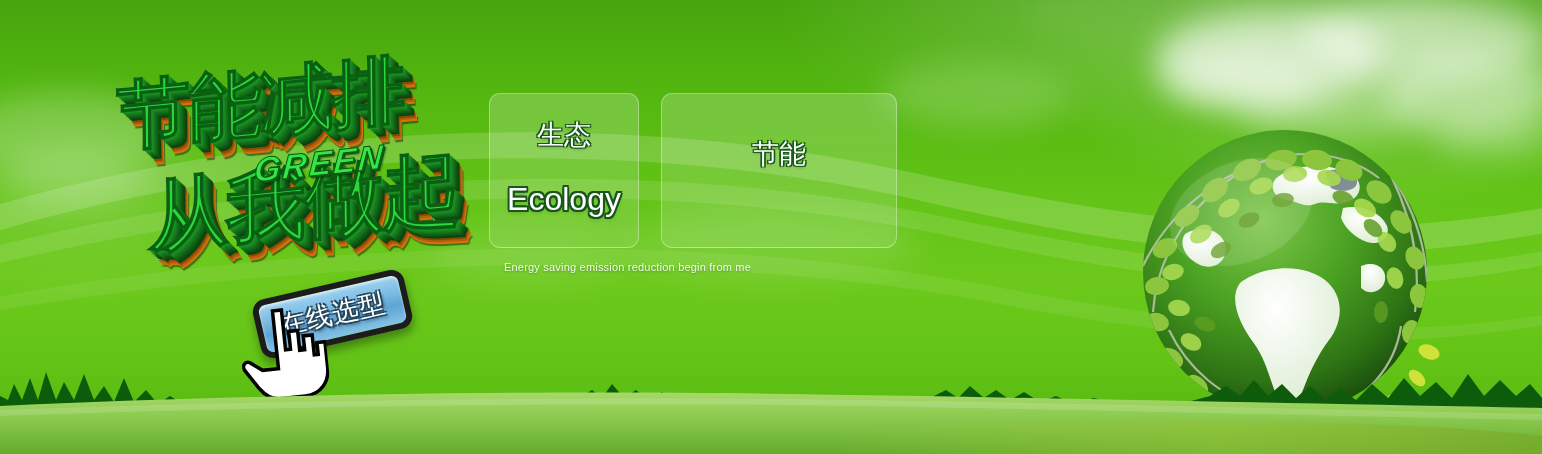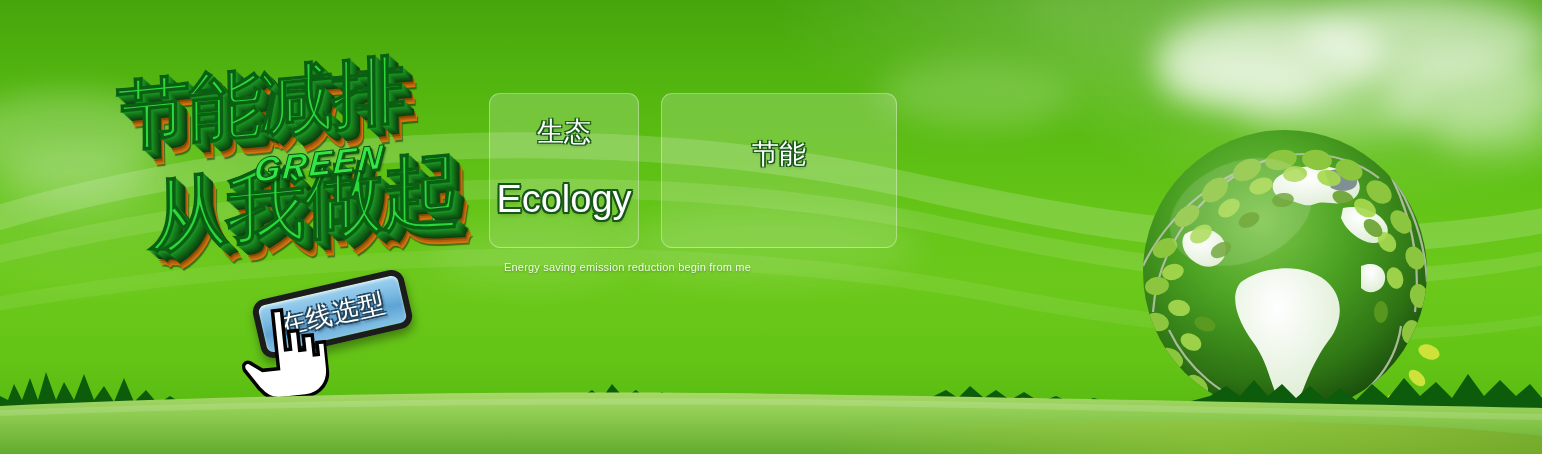--- a/index.html
+++ b/index.html
@@ -68,21 +68,21 @@
   .card.w-wide{width:200px;}
   .card-cn{
     font-size:27px;color:#ffffff;font-weight:normal;margin-bottom:28px;margin-top:-6px;
     text-shadow:
       -1.4px -1.4px 0 #17571a, 1.4px -1.4px 0 #17571a,
       -1.4px 1.4px 0 #17571a, 1.4px 1.4px 0 #17571a,
       0 2px 3px rgba(0,0,0,.25);
     font-family:"DejaVu Sans","Liberation Sans",sans-serif;
   }
   .card-en{
-    font-size:38px;color:#ffffff;white-space:nowrap;
+    font-size:32px;color:#ffffff;white-space:nowrap;
     text-shadow:
       -1.6px -1.6px 0 #17571a, 1.6px -1.6px 0 #17571a,
       -1.6px 1.6px 0 #17571a, 1.6px 1.6px 0 #17571a,
       -2px 0 0 #17571a, 2px 0 0 #17571a, 0 -2px 0 #17571a, 0 2px 0 #17571a,
       0 3px 4px rgba(0,0,0,.22);
   }
 
   
   .tagline{
     position:absolute;left:504px;top:261px;font-size:11px;color:#f2fbe9;

